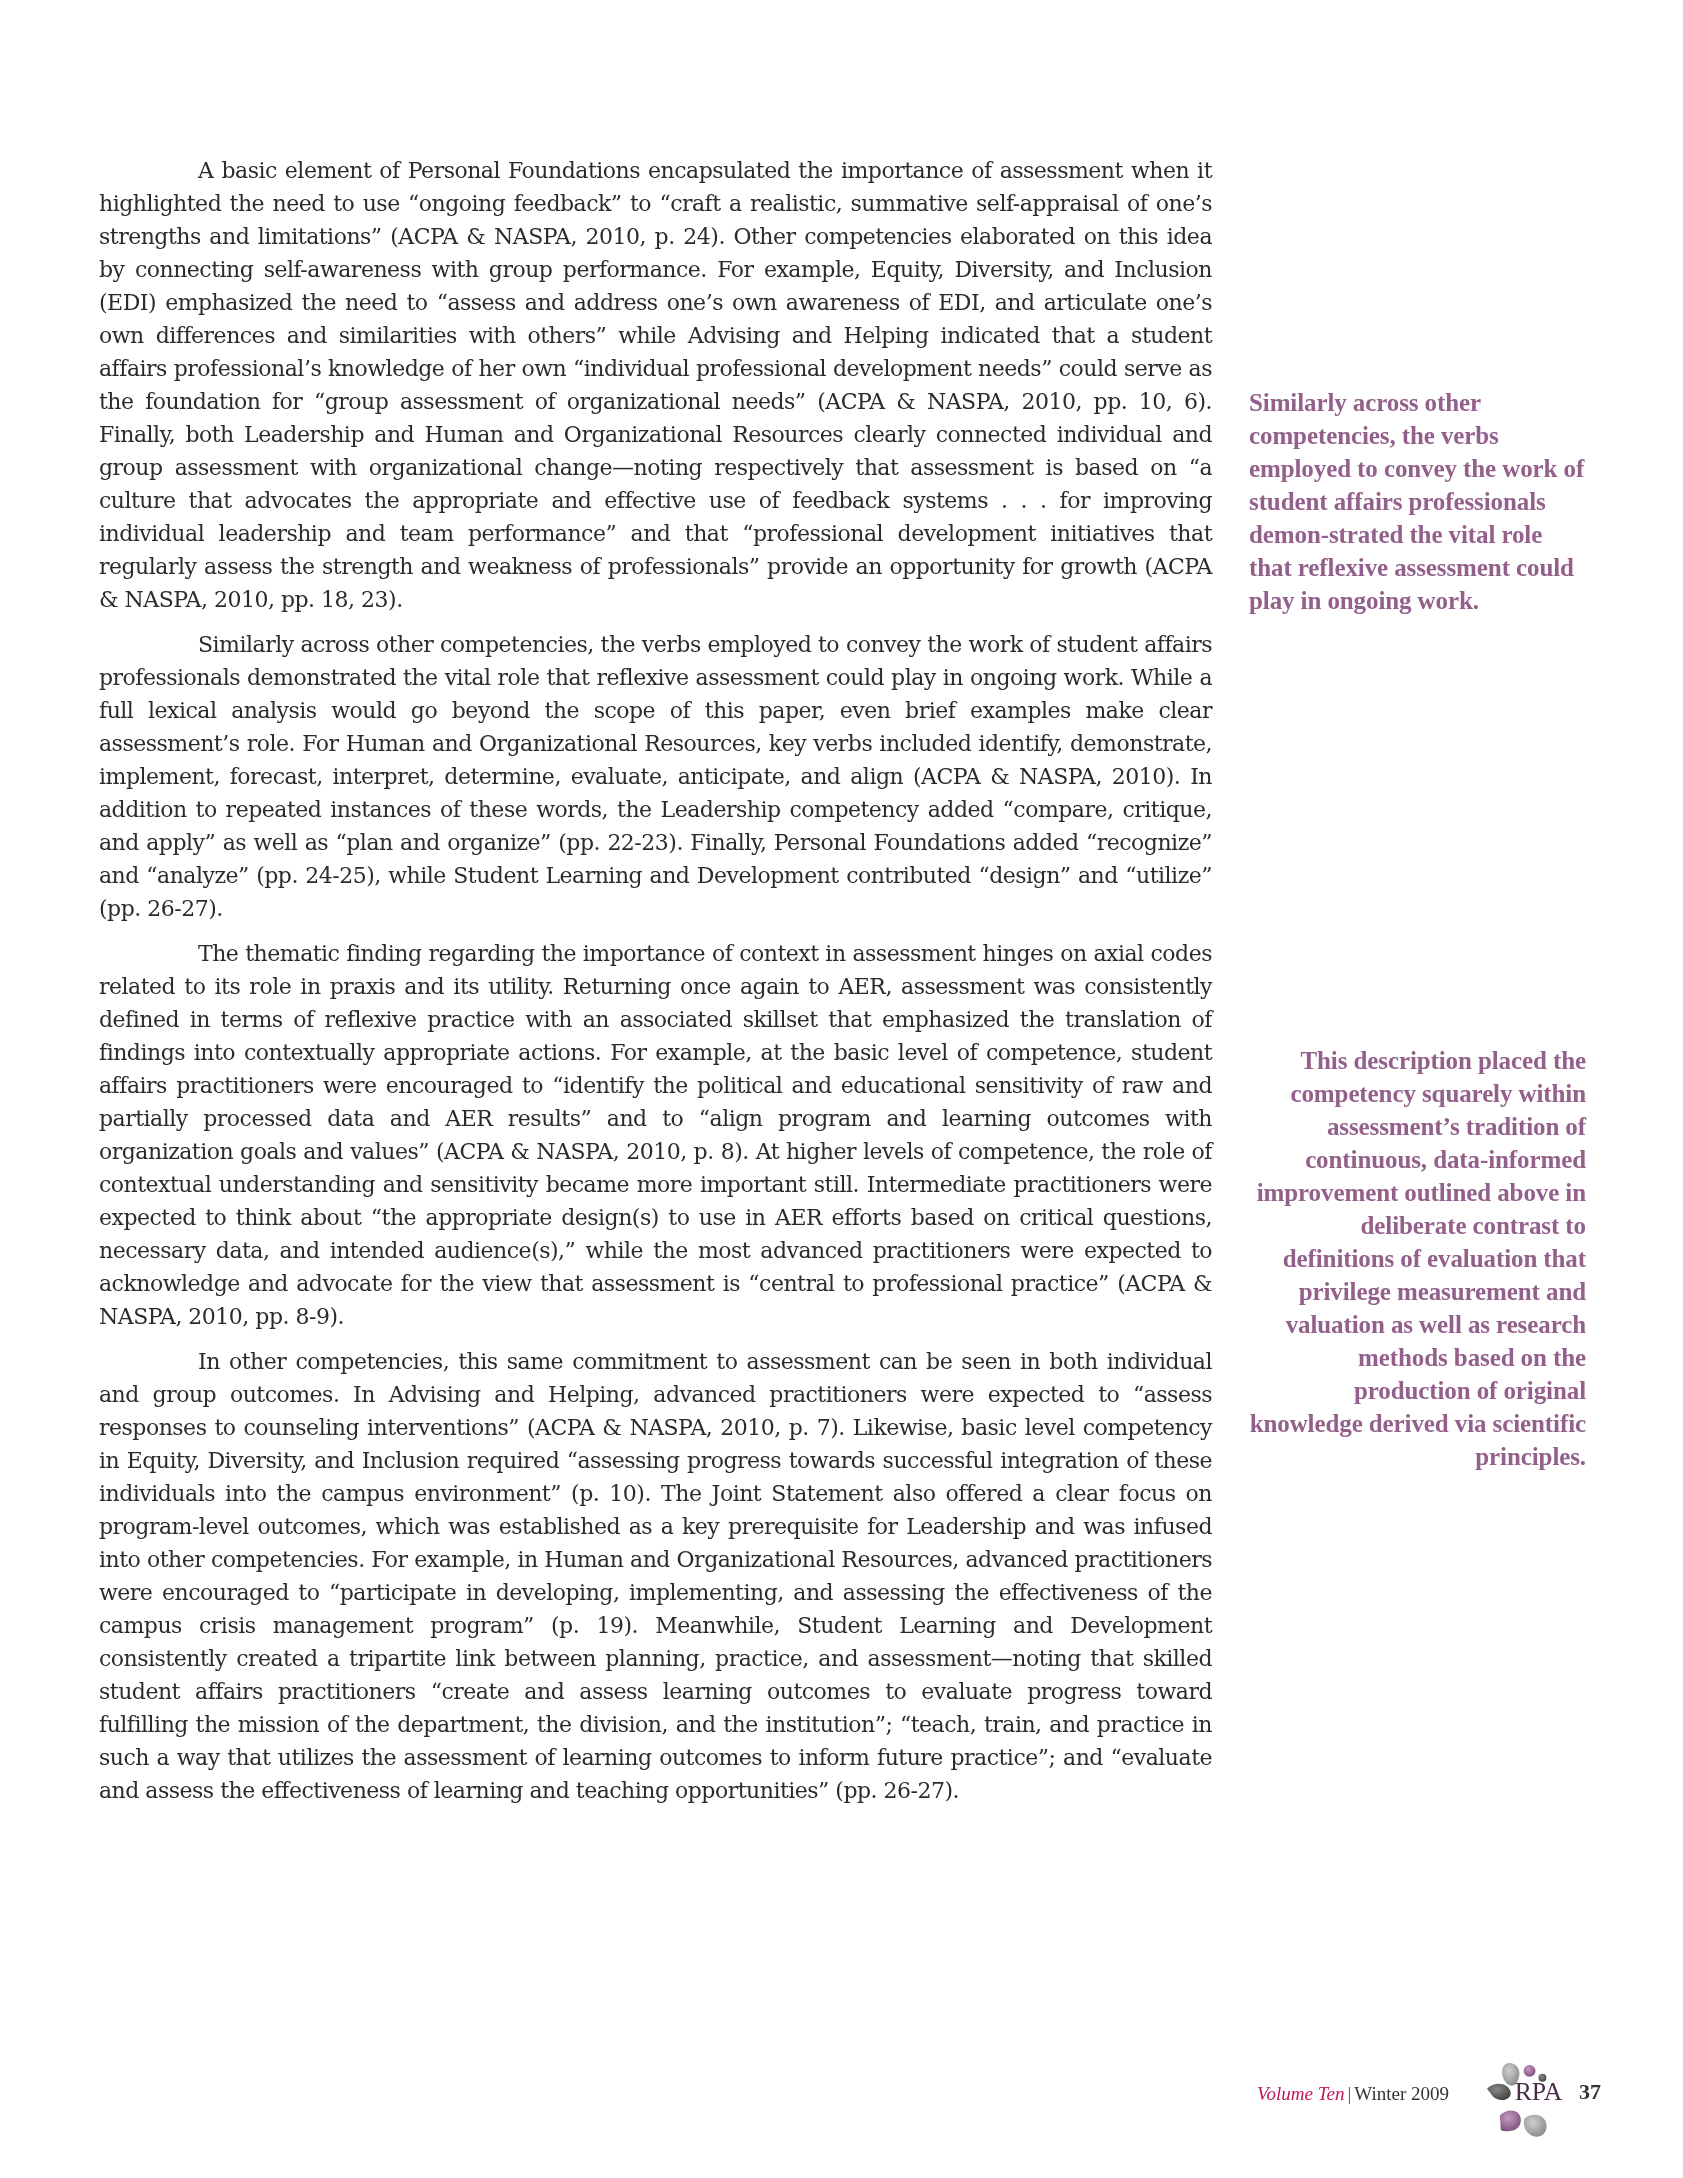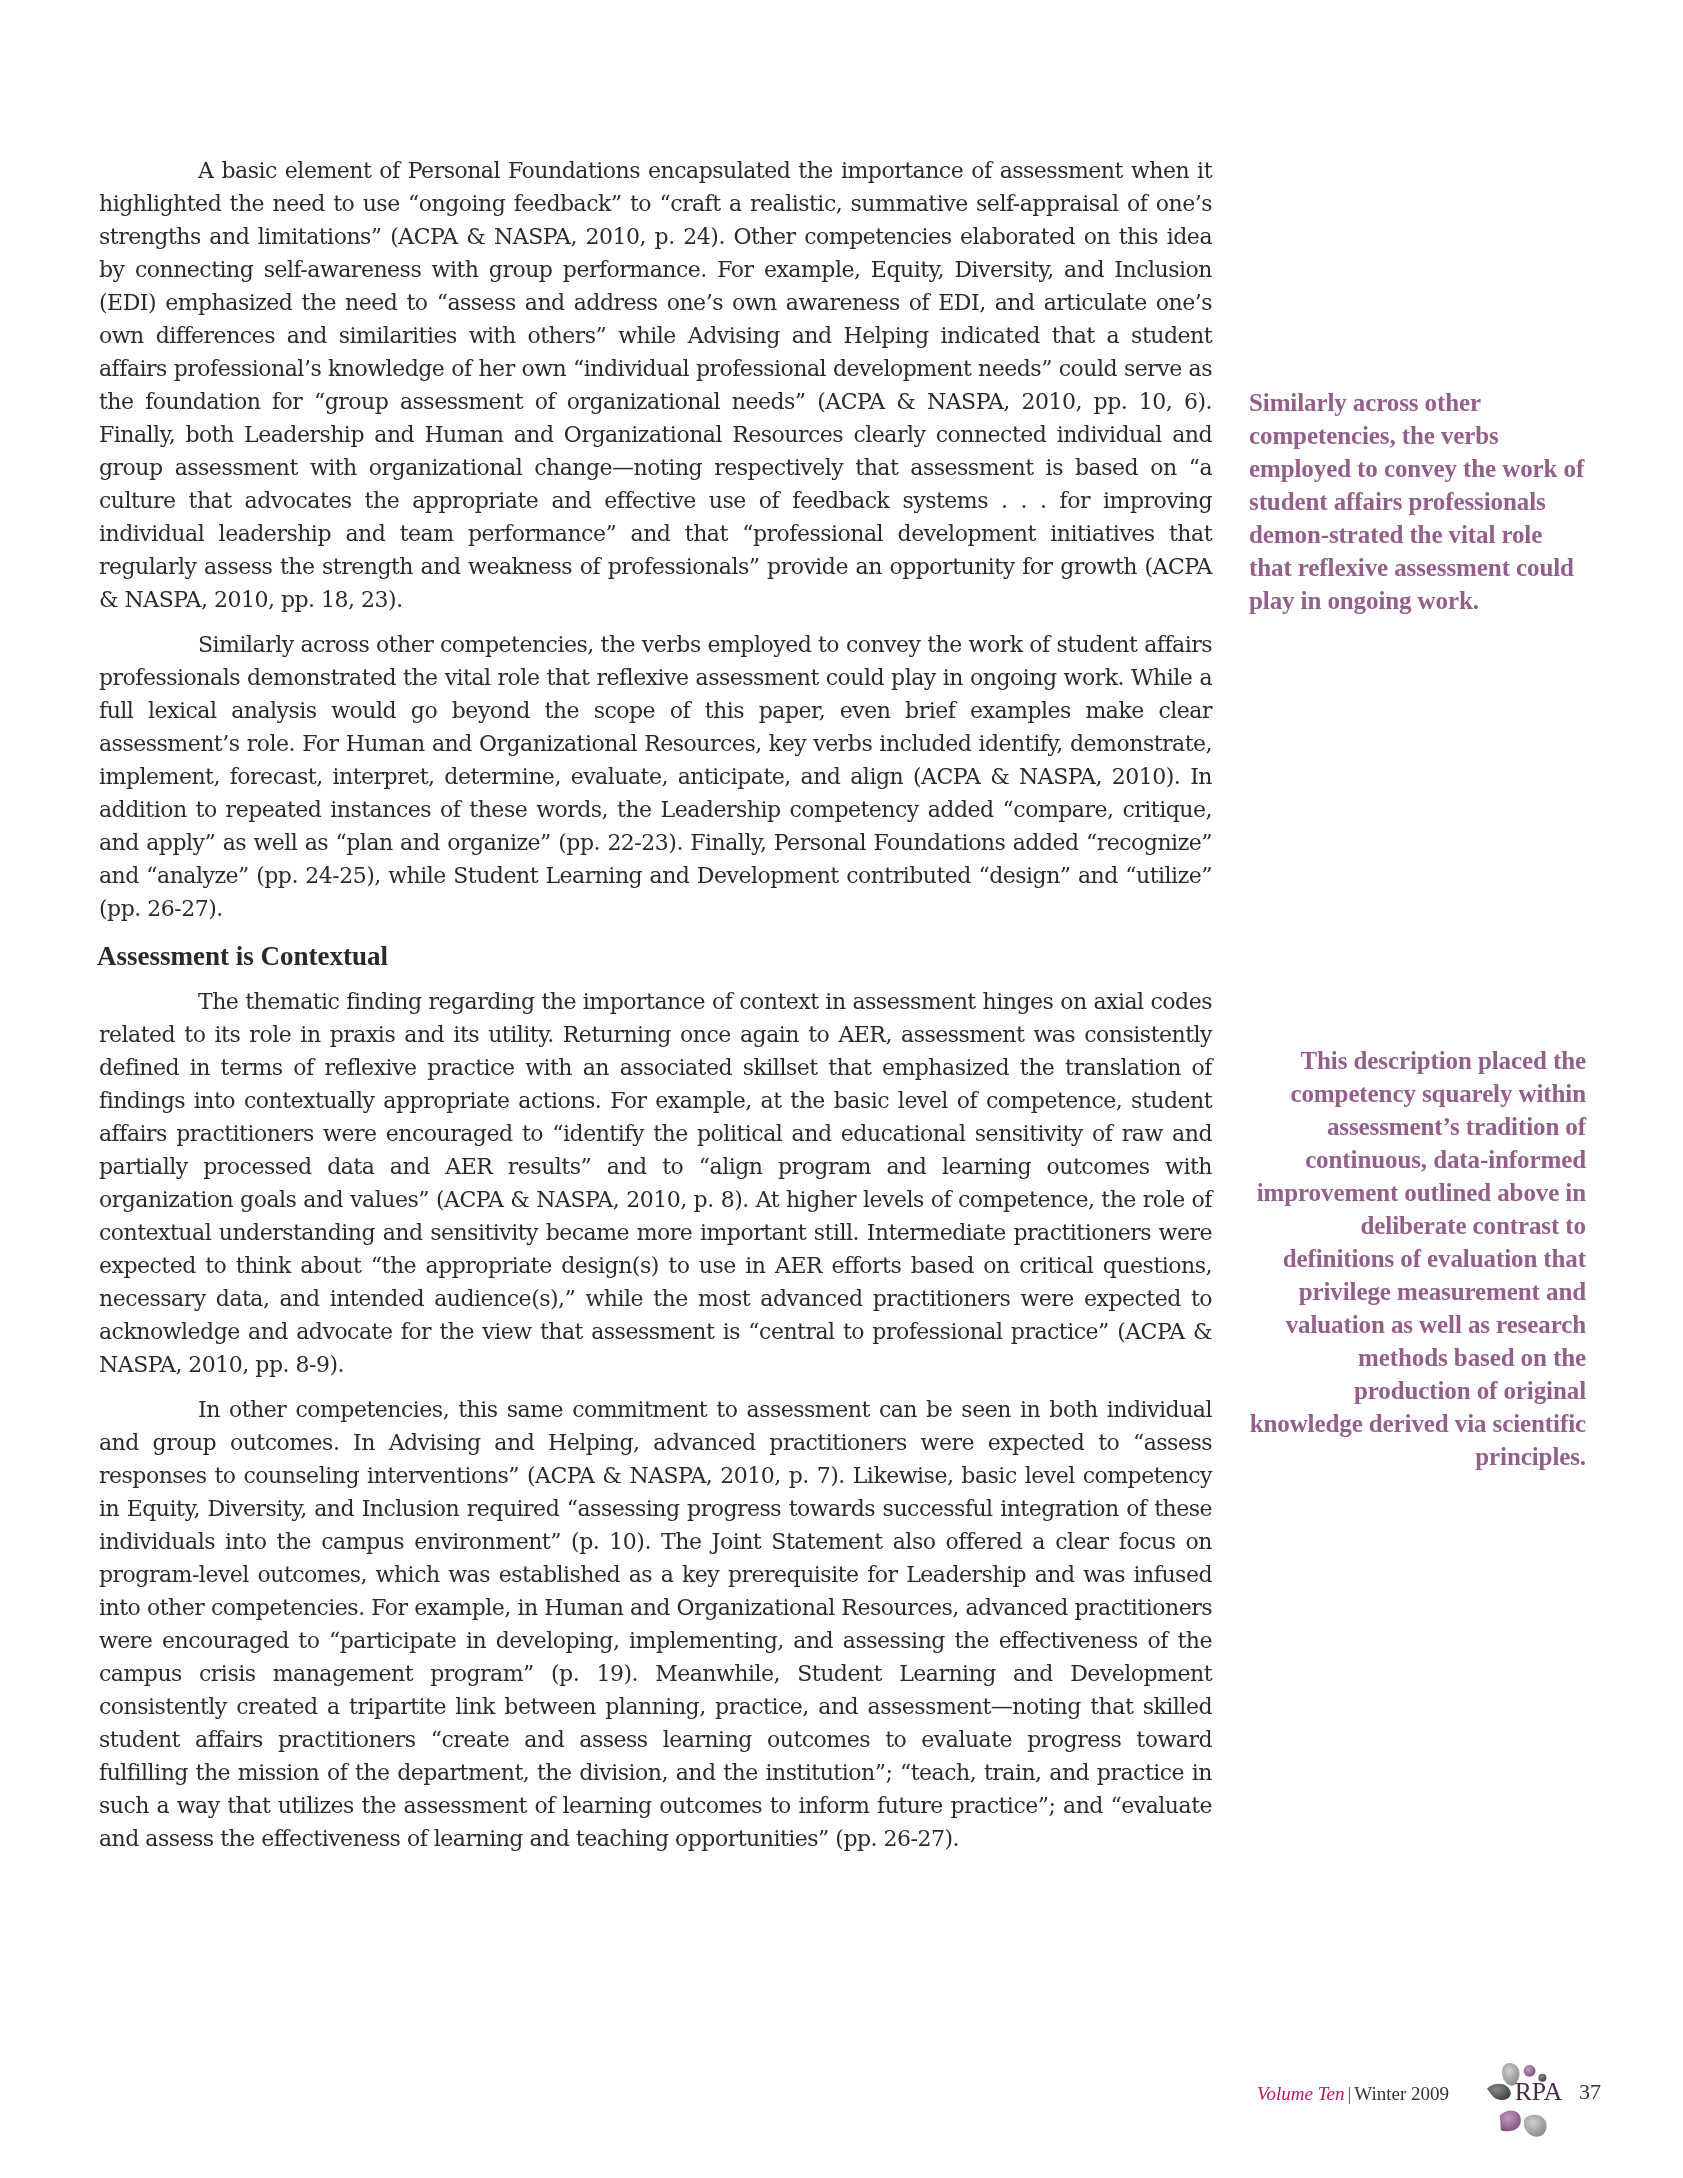--- a/index.html
+++ b/index.html
@@ -46,33 +46,32 @@
   }
   .footer .issue {
     position: absolute; left: 69px; top: 22px; white-space: nowrap;
     font-family: "Liberation Serif", serif; font-size: 19px; color: #333;
   }
   .footer .issue .vol { font-style: italic; color: #be185d; }
   .footer .issue .sep { color: #555; padding: 0 3px; }
   .footer .logo { position: absolute; left: 297px; top: 0px; width: 99px; height: 94px; }
   .footer .pagenum {
     position: absolute; left: 391px; top: 18px;
-    font-family: "Liberation Serif", serif; font-size: 22px; color: #333;
+    font-family: "Liberation Serif", serif; font-size: 22px; color: #333; font-weight: bold;
   }
 </style>
 </head>
 <body>
 
 <div class="page">
 
 
   <div class="main-col">
     <p>A basic element of Personal Foundations encapsulated the importance of assessment when it highlighted the need to use “ongoing feedback” to “craft a realistic, summative self-appraisal of one’s strengths and limitations” (ACPA &amp; NASPA, 2010, p. 24). Other competencies elaborated on this idea by connecting self-awareness with group performance. For example, Equity, Diversity, and Inclusion (EDI) emphasized the need to “assess and address one’s own awareness of EDI, and articulate one’s own differences and similarities with others” while Advising and Helping indicated that a student affairs professional’s knowledge of her own “individual professional development needs” could serve as the foundation for “group assessment of organizational needs” (ACPA &amp; NASPA, 2010, pp. 10, 6). Finally, both Leadership and Human and Organizational Resources clearly connected individual and group assessment with organizational change—noting respectively that assessment is based on “a culture that advocates the appropriate and effective use of feedback systems . . . for improving individual leadership and team performance” and that “professional development initiatives that regularly assess the strength and weakness of professionals” provide an opportunity for growth (ACPA &amp; NASPA, 2010, pp. 18, 23).</p>
     <p>Similarly across other competencies, the verbs employed to convey the work of student affairs professionals demonstrated the vital role that reflexive assessment could play in ongoing work. While a full lexical analysis would go beyond the scope of this paper, even brief examples make clear assessment’s role. For Human and Organizational Resources, key verbs included identify, demonstrate, implement, forecast, interpret, determine, evaluate, anticipate, and align (ACPA &amp; NASPA, 2010). In addition to repeated instances of these words, the Leadership competency added “compare, critique, and apply” as well as “plan and organize” (pp. 22-23). Finally, Personal Foundations added “recognize” and “analyze” (pp. 24-25), while Student Learning and Development contributed “design” and “utilize” (pp. 26-27).</p>
-    <h2>Assessment is Contextual</h2>
     <p>The thematic finding regarding the importance of context in assessment hinges on axial codes related to its role in praxis and its utility. Returning once again to AER, assessment was consistently defined in terms of reflexive practice with an associated skillset that emphasized the translation of findings into contextually appropriate actions. For example, at the basic level of competence, student affairs practitioners were encouraged to “identify the political and educational sensitivity of raw and partially processed data and AER results” and to “align program and learning outcomes with organization goals and values” (ACPA &amp; NASPA, 2010, p. 8). At higher levels of competence, the role of contextual understanding and sensitivity became more important still. Intermediate practitioners were expected to think about “the appropriate design(s) to use in AER efforts based on critical questions, necessary data, and intended audience(s),” while the most advanced practitioners were expected to acknowledge and advocate for the view that assessment is “central to professional practice” (ACPA &amp; NASPA, 2010, pp. 8-9).</p>
     <p>In other competencies, this same commitment to assessment can be seen in both individual and group outcomes. In Advising and Helping, advanced practitioners were expected to “assess responses to counseling interventions” (ACPA &amp; NASPA, 2010, p. 7). Likewise, basic level competency in Equity, Diversity, and Inclusion required “assessing progress towards successful integration of these individuals into the campus environment” (p. 10). The Joint Statement also offered a clear focus on program-level outcomes, which was established as a key prerequisite for Leadership and was infused into other competencies. For example, in Human and Organizational Resources, advanced practitioners were encouraged to “participate in developing, implementing, and assessing the effectiveness of the campus crisis management program” (p. 19). Meanwhile, Student Learning and Development consistently created a tripartite link between planning, practice, and assessment—noting that skilled student affairs practitioners “create and assess learning outcomes to evaluate progress toward fulfilling the mission of the department, the division, and the institution”; “teach, train, and practice in such a way that utilizes the assessment of learning outcomes to inform future practice”; and “evaluate and assess the effectiveness of learning and teaching opportunities” (pp. 26-27).</p>
   </div>
 
   <div class="pullquote pq1"> Similarly across other competencies, the verbs employed to convey the work of student affairs professionals demon-strated the vital role that reflexive assessment could play in ongoing work.</div>
   <div class="pullquote pq2">This description placed the competency squarely within assessment’s tradition of continuous, data-informed improvement outlined above in deliberate contrast to definitions of evaluation that privilege measurement and valuation as well as research methods based on the production of original knowledge derived via scientific principles.</div>
 
   <div class="footer">
     <div class="issue">
       <span class="vol">Volume Ten</span><span class="sep">|</span><span>Winter 2009</span>

